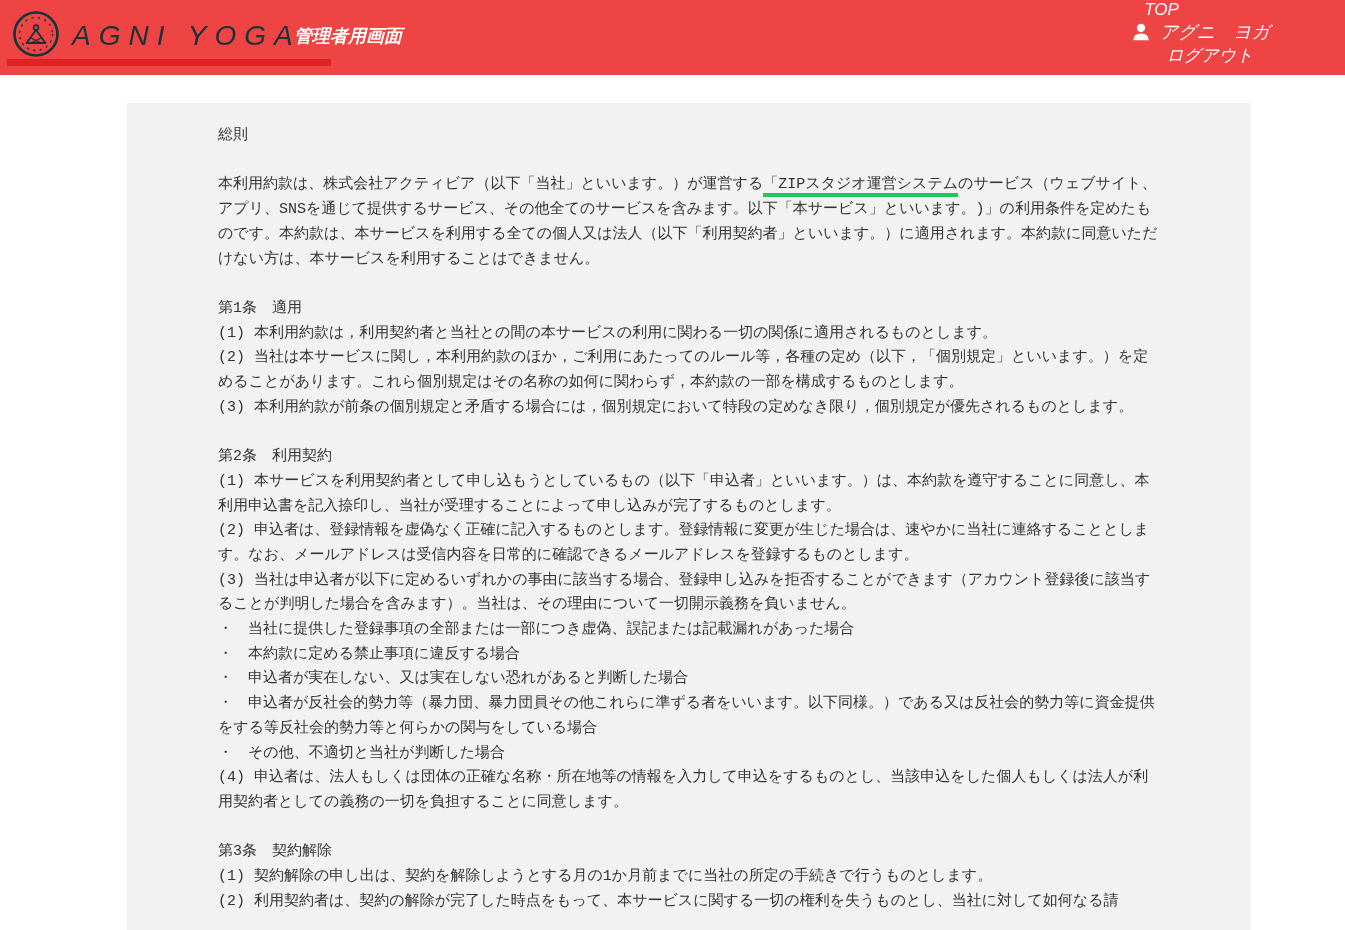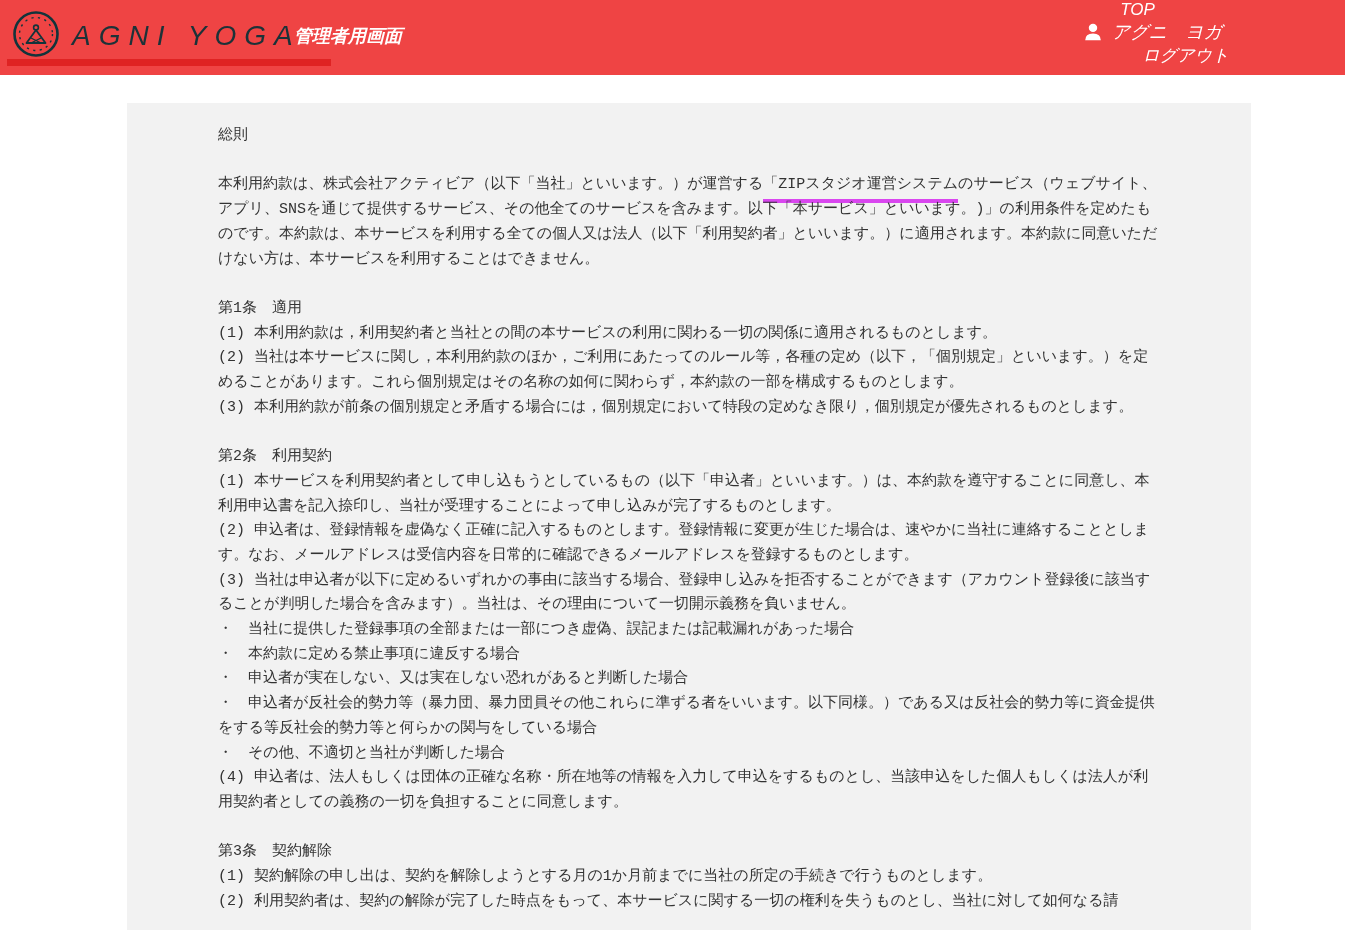--- a/index.html
+++ b/index.html
@@ -26,35 +26,35 @@
   .header-redline {
     position:absolute; left:7px; top:59px; width:324px; height:7px;
     background:#df2323;
   }
   .header-nav {
     position:absolute; right:55px; top:0; height:75px;
     display:flex; align-items:center;flex-direction:column;
   }
   .nav-link { color:#ffffff; font-size:17px; font-weight:500; cursor:pointer; white-space:nowrap; }
   .nav-top { margin-right:97px; }
-  .nav-user { display:flex; align-items:center; margin-right:68px; }
+  .nav-user { display:flex; align-items:center; margin-right:20px; }
   .nav-user svg { margin-right:8px; }
   .nav-username { color:#ffffff; font-size:18px; font-weight:500; white-space:pre; }
 
   
   .card {
     position:absolute; left:127px; top:103px; width:1124px; height:827px;
     background:#f2f2f2;
     padding:21px 93px 0 91px;
     color:#333333; font-size:15px; line-height:24.7px;font-family:Liberation Mono, monospace;
   }
   .section-heading { margin-bottom:24.7px; }
   .block { margin-bottom:24.7px; }
   .underline-red {
-    border-bottom:4px solid #d946ef; padding-bottom:6px;
+    border-bottom:4px solid #22c55e; padding-bottom:0;
   }
   .article-title { }
   .article-line { }
 </style>
 </head>
 <body>
 
 <div class="header">
 
   <span class="logo">

